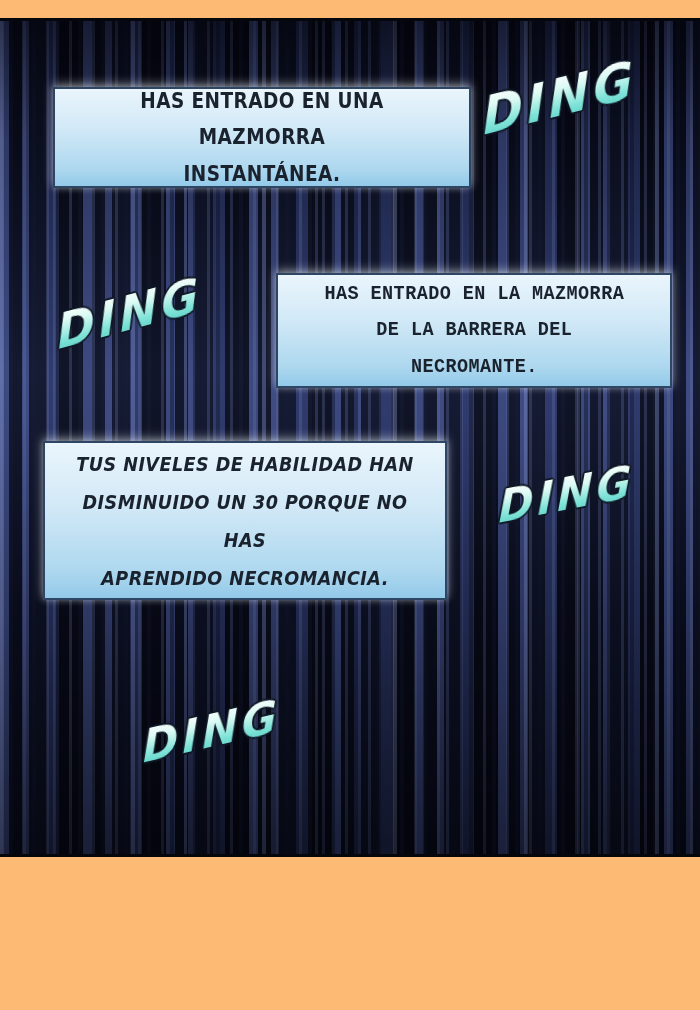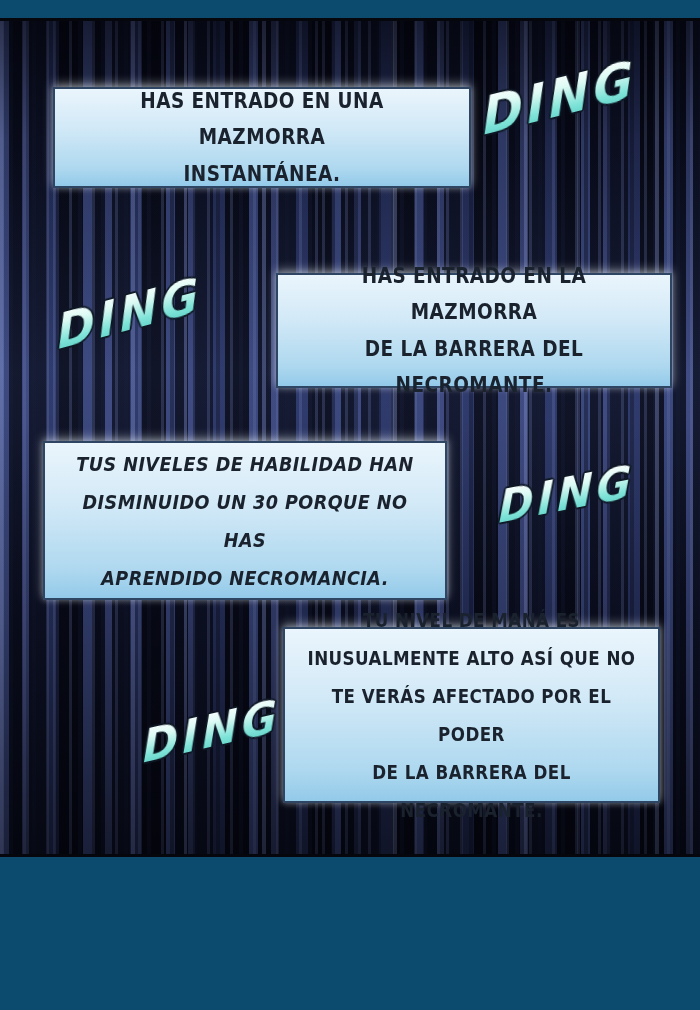--- a/index.html
+++ b/index.html
@@ -4,21 +4,21 @@
 <style>
   html, body {
     margin: 0;
     padding: 0;
     background: #ffffff;
   }
   .page {
     position: relative;
     width: 700px;
     height: 1010px;
-    background: #0c4a6e;
+    background: #fdba74;
     overflow: hidden;
     font-family: "DejaVu Sans", sans-serif;
   }
   
   .panel {
     position: absolute;
     left: 0;
     top: 18px;
     width: 700px;
     height: 839px;
@@ -77,21 +77,21 @@
   .notif-text {
     font-weight: bold;
     color: #1a222e;
     white-space: pre-line;
     letter-spacing: 0.5px;
     transform: scaleX(0.88);
     transform-origin: center;
   }
   .n1 { left: 53px;  top: 66px;  width: 418px; height: 101px; }
   .n1 .notif-text { font-size: 21px; line-height: 1.72; }
-  .n2 { left: 276px; top: 252px; width: 396px; height: 115px; }
+  .n2 { left: 276px; top: 252px; width: 396px; height: 115px; font-family: Liberation Mono, monospace; }
   .n2 .notif-text { font-size: 21px; line-height: 1.72; }
   .n3 { left: 43px;  top: 420px; width: 404px; height: 159px; font-style: italic; }
   .n3 .notif-text { font-size: 20px; line-height: 1.90; }
   .n4 { left: 283px; top: 606px; width: 377px; height: 176px; }
   .n4 .notif-text { font-size: 19px; line-height: 2.00; }
 
   
   .ding {
     position: absolute;
     width: 160px;
@@ -141,21 +141,15 @@
     <div class="notif n3">
       <div class="notif-text">TUS NIVELES DE HABILIDAD HAN
 DISMINUIDO UN 30  PORQUE NO HAS
 APRENDIDO NECROMANCIA.</div>
     </div>
 
     <div class="ding d3">DING</div>
 
     <div class="ding d4">DING</div>
 
-    <div class="notif n4">
-      <div class="notif-text">TU NIVEL DE MANÁ ES
-INUSUALMENTE ALTO ASÍ QUE NO
-TE VERÁS AFECTADO POR EL PODER
-DE LA BARRERA DEL NECROMANTE.</div>
-    </div>
 
   </div>
 </div>
 
 </body></html>

